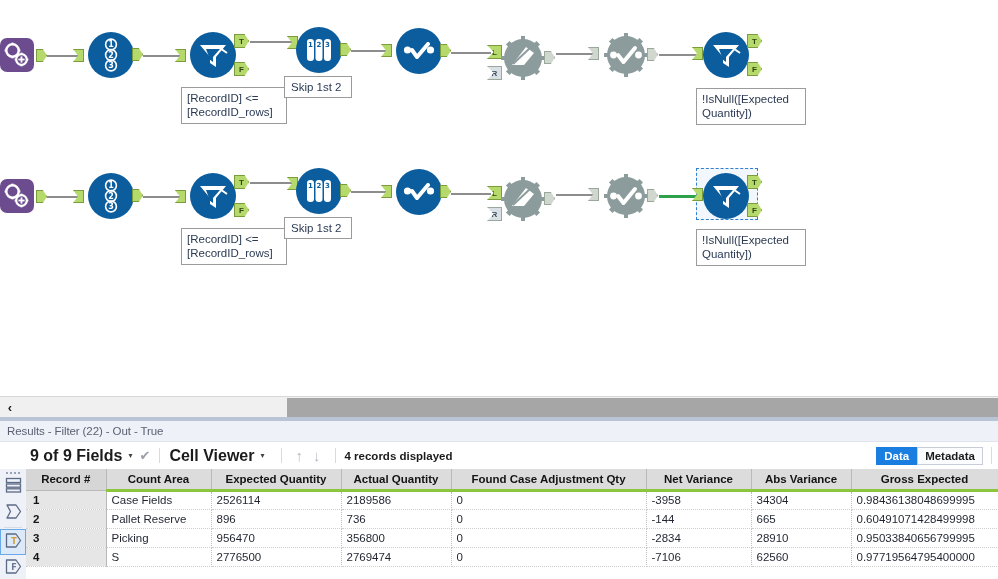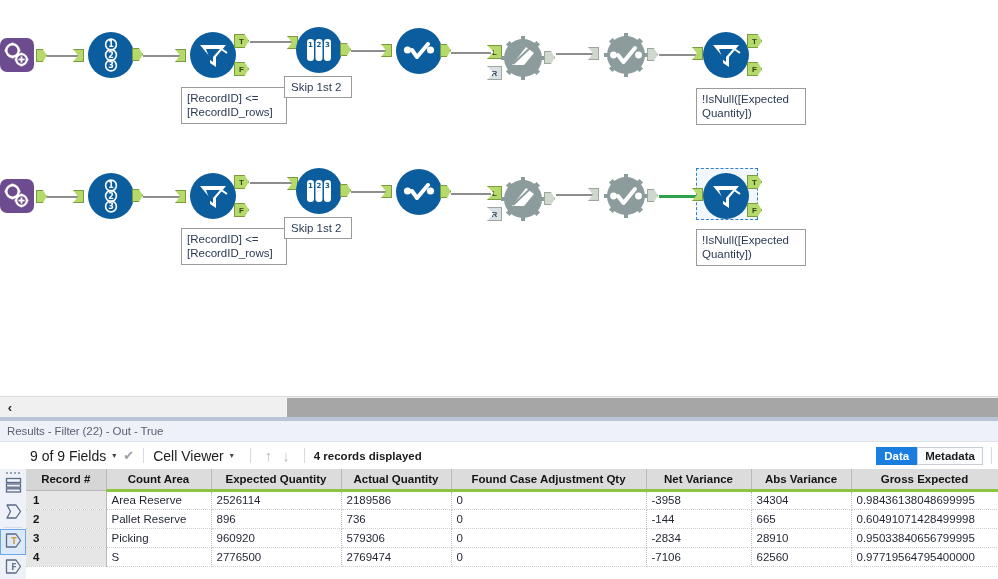--- a/index.html
+++ b/index.html
@@ -131,21 +131,21 @@
   }
   #results-toolbar {
     position: absolute; left: 0; top: 20px; width: 998px; height: 28px;
     background: #ffffff;
     border-top: 1px solid #dfe3ec;
     display: flex; align-items: center;
   }
   #results-toolbar .tb-left {
     display: flex; align-items: center; padding-left: 30px; flex: 1; gap: 0px;
   }
-  .tb-item { font-size: 14px; color: #1b1b1b; font-weight: normal; display: flex; align-items: center; }
+  .tb-item { font-size: 16px; color: #1b1b1b; font-weight: bold; display: flex; align-items: center; }
   .caret { font-size: 8px; color: #444; margin: 0 7px 0 6px; }
   .check { color: #9aa0aa; font-size: 13px; }
   .divider { width: 1px; height: 15px; background: #d6dae3; margin: 0 9px; }
   .arrow-btn { color: #b6bcc6; font-size: 15px; padding: 0 5px; }
   .rec-count { font-size: 11.5px; color: #1b1b1b; font-weight: bold; }
 
   .tb-right { display: flex; align-items: center; padding-right: 6px; }
   .seg {
     font-size: 11.5px; font-weight: bold;
     padding: 2px 7px; border: 1px solid #c8ccd6;
@@ -639,43 +639,43 @@
             <th>Actual Quantity</th>
             <th>Found Case Adjustment Qty</th>
             <th>Net Variance</th>
             <th>Abs Variance</th>
             <th>Gross Expected</th>
           </tr>
         </thead>
         <tbody>
           <tr>
             <td class="rec">1</td>
-            <td>Area Reserve</td>
+            <td>Case Fields</td>
             <td>2526114</td>
             <td>2189586</td>
             <td>0</td>
             <td>-3958</td>
             <td>34304</td>
             <td>0.98436138048699995</td>
           </tr>
           <tr>
             <td class="rec">2</td>
             <td>Pallet Reserve</td>
             <td>896</td>
             <td>736</td>
             <td>0</td>
             <td>-144</td>
             <td>665</td>
             <td>0.60491071428499998</td>
           </tr>
           <tr>
             <td class="rec">3</td>
             <td>Picking</td>
-            <td>960920</td>
-            <td>579306</td>
+            <td>956470</td>
+            <td>356800</td>
             <td>0</td>
             <td>-2834</td>
             <td>28910</td>
             <td>0.95033840656799995</td>
           </tr>
           <tr>
             <td class="rec">4</td>
             <td>S</td>
             <td>2776500</td>
             <td>2769474</td>

